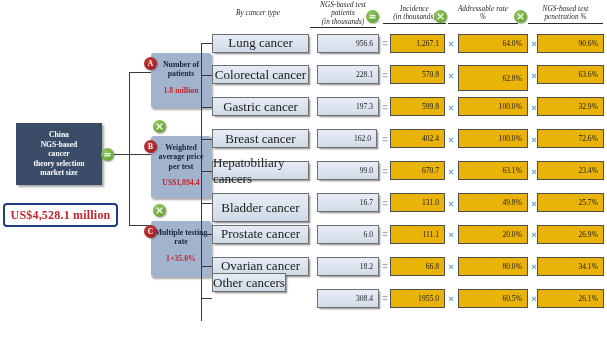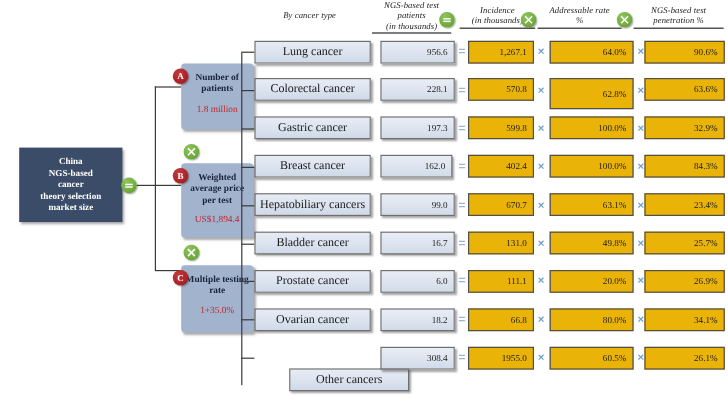--- a/index.html
+++ b/index.html
@@ -35,21 +35,21 @@
   
   .gbox {
     position: absolute;
     box-sizing: border-box;
     background: linear-gradient(180deg,#e6ecf5 0%, #dbe3ef 55%, #cfd9e8 100%);
     border: 1px solid #6f6f6f;
     box-shadow: 1.6px 1.6px 1.6px rgba(90,90,90,.55);
     display: flex;
     align-items: center;
     justify-content: center;
-    font-size: 10px;
+    font-size: 13px;
     color: #1a1a1a;
   }
   .vbox {
     position: absolute;
     box-sizing: border-box;
     background: linear-gradient(180deg,#e8edf5 0%, #dde4ef 55%, #d2dbe9 100%);
     border: 1px solid #6f6f6f;
     box-shadow: 1.6px 1.6px 1.6px rgba(90,90,90,.55);
     display: flex;
     align-items: center;
@@ -98,21 +98,21 @@
     box-shadow: 1.6px 1.6px 2px rgba(90,90,90,.5);
     color: #17243a;
     font-weight: bold;
     font-size: 7.8px;
     line-height: 9.4px;
     text-align: center;
     padding-top: 7px;
   }
   .driver .val {
     color: #c1272d;
-    font-weight: normal;
+    font-weight: bold;
     font-size: 7.8px;
     margin-top: 7px;
   }
 
   
   .badge {
     position: absolute;
     width: 13px;
     height: 13px;
     border-radius: 50%;
@@ -235,20 +235,23 @@
     </div>
   </div>
 
   <div class="gcirc" style="left:101px; top:148px;">
     <svg width="13" height="13" viewBox="0 0 13 13">
       <rect x="3.4" y="5.1" width="6.2" height="1.2" fill="#ffffff"></rect>
       <rect x="3.4" y="7.2" width="6.2" height="1.2" fill="#ffffff"></rect>
     </svg>
   </div>
 
+  <div class="result" style="left:3px; top:203px; width:115px; height:24px;">
+    <span>US$4,528.1 million</span>
+  </div>
 
   <div class="ln h" style="left:114px; top:154px; width:37px;"></div>
   <div class="ln v" style="left:129px; top:72px; height:153px;"></div>
   <div class="ln h" style="left:129px; top:72px; width:22px;"></div>
   <div class="ln h" style="left:129px; top:225px; width:22px;"></div>
 
   <div class="driver" style="left:151px; top:53px; width:60px; height:55px;">
     <span>Number of</span><br>
     <span>patients</span>
     <div class="val">1.8 million</div>
@@ -318,35 +321,35 @@
       <div class="wbox" style="left: 458px; top: 97.3px; width: 70px; height: 19px;">100.0%</div>
       <div class="wbox" style="left: 537px; top: 97.3px; width: 67px; height: 19px;">32.9%</div>
       <div class="sep-eq" style="left: 381px; top: 101.8px; width: 8px;">=</div>
       <div class="sep-x" style="left: 446px; top: 101.8px; width: 10px;">×</div>
       <div class="sep-x" style="left: 529px; top: 101.8px; width: 10px;">×</div>
       <div class="ln h" style="left: 201px; top: 138.7px; width: 11px;"></div>
       <div class="gbox" style="left: 212px; top: 129.2px; width: 97px; height: 19px;">Breast cancer</div>
       <div class="vbox" style="left: 317px; top: 129.2px; width: 60px; height: 19px;">162.0</div>
       <div class="wbox" style="left: 390px; top: 129.2px; width: 55px; height: 19px;">402.4</div>
       <div class="wbox" style="left: 458px; top: 129.2px; width: 70px; height: 19px;">100.0%</div>
-      <div class="wbox" style="left: 537px; top: 129.2px; width: 67px; height: 19px;">84.3%</div>
+      <div class="wbox" style="left: 537px; top: 129.2px; width: 67px; height: 19px;">72.6%</div>
       <div class="sep-eq" style="left: 381px; top: 133.7px; width: 8px;">=</div>
       <div class="sep-x" style="left: 446px; top: 133.7px; width: 10px;">×</div>
       <div class="sep-x" style="left: 529px; top: 133.7px; width: 10px;">×</div>
       <div class="ln h" style="left: 201px; top: 170.6px; width: 11px;"></div>
       <div class="gbox" style="left: 212px; top: 161.1px; width: 97px; height: 19px;">Hepatobiliary cancers</div>
       <div class="vbox" style="left: 317px; top: 161.1px; width: 62px; height: 19px;">99.0</div>
       <div class="wbox" style="left: 390px; top: 161.1px; width: 55px; height: 19px;">670.7</div>
       <div class="wbox" style="left: 458px; top: 161.1px; width: 70px; height: 19px;">63.1%</div>
       <div class="wbox" style="left: 537px; top: 161.1px; width: 67px; height: 19px;">23.4%</div>
       <div class="sep-eq" style="left: 381px; top: 165.6px; width: 8px;">=</div>
       <div class="sep-x" style="left: 446px; top: 165.6px; width: 10px;">×</div>
       <div class="sep-x" style="left: 529px; top: 165.6px; width: 10px;">×</div>
       <div class="ln h" style="left: 201px; top: 202.5px; width: 11px;"></div>
-      <div class="gbox" style="left: 212px; top: 193px; width: 97px; height: 19px;">Bladder cancer</div>
+      <div class="gbox" style="left: 212px; top: 193px; width: 97px; height: 29px;">Bladder cancer</div>
       <div class="vbox" style="left: 317px; top: 193px; width: 62px; height: 19px;">16.7</div>
       <div class="wbox" style="left: 390px; top: 193px; width: 55px; height: 19px;">131.0</div>
       <div class="wbox" style="left: 458px; top: 193px; width: 70px; height: 19px;">49.8%</div>
       <div class="wbox" style="left: 537px; top: 193px; width: 67px; height: 19px;">25.7%</div>
       <div class="sep-eq" style="left: 381px; top: 197.5px; width: 8px;">=</div>
       <div class="sep-x" style="left: 446px; top: 197.5px; width: 10px;">×</div>
       <div class="sep-x" style="left: 529px; top: 197.5px; width: 10px;">×</div>
       <div class="ln h" style="left: 201px; top: 234.4px; width: 11px;"></div>
       <div class="gbox" style="left: 212px; top: 224.9px; width: 97px; height: 19px;">Prostate cancer</div>
       <div class="vbox" style="left: 317px; top: 224.9px; width: 62px; height: 19px;">6.0</div>
@@ -359,21 +362,21 @@
       <div class="ln h" style="left: 201px; top: 266.3px; width: 11px;"></div>
       <div class="gbox" style="left: 212px; top: 256.8px; width: 97px; height: 19px;">Ovarian cancer</div>
       <div class="vbox" style="left: 317px; top: 256.8px; width: 62px; height: 19px;">18.2</div>
       <div class="wbox" style="left: 390px; top: 256.8px; width: 55px; height: 19px;">66.8</div>
       <div class="wbox" style="left: 458px; top: 256.8px; width: 70px; height: 19px;">80.0%</div>
       <div class="wbox" style="left: 537px; top: 256.8px; width: 67px; height: 19px;">34.1%</div>
       <div class="sep-eq" style="left: 381px; top: 261.3px; width: 8px;">=</div>
       <div class="sep-x" style="left: 446px; top: 261.3px; width: 10px;">×</div>
       <div class="sep-x" style="left: 529px; top: 261.3px; width: 10px;">×</div>
       <div class="ln h" style="left: 201px; top: 298.2px; width: 11px;"></div>
-      <div class="gbox" style="left: 212px; top: 307px; width: 100px; height: 19px; margin-left: 29px;">Other cancers</div>
+      <div class="gbox" style="left: 212px; top: 273px; width: 74px; height: 19px;">Other cancers</div>
       <div class="vbox" style="left: 317px; top: 288.7px; width: 62px; height: 19px;">308.4</div>
       <div class="wbox" style="left: 390px; top: 288.7px; width: 55px; height: 19px;">1955.0</div>
       <div class="wbox" style="left: 458px; top: 288.7px; width: 70px; height: 19px;">60.5%</div>
       <div class="wbox" style="left: 537px; top: 288.7px; width: 67px; height: 19px;">26.1%</div>
       <div class="sep-eq" style="left: 381px; top: 293.2px; width: 8px;">=</div>
       <div class="sep-x" style="left: 446px; top: 293.2px; width: 10px;">×</div>
       <div class="sep-x" style="left: 529px; top: 293.2px; width: 10px;">×</div>
     </div>
 
 </div>

